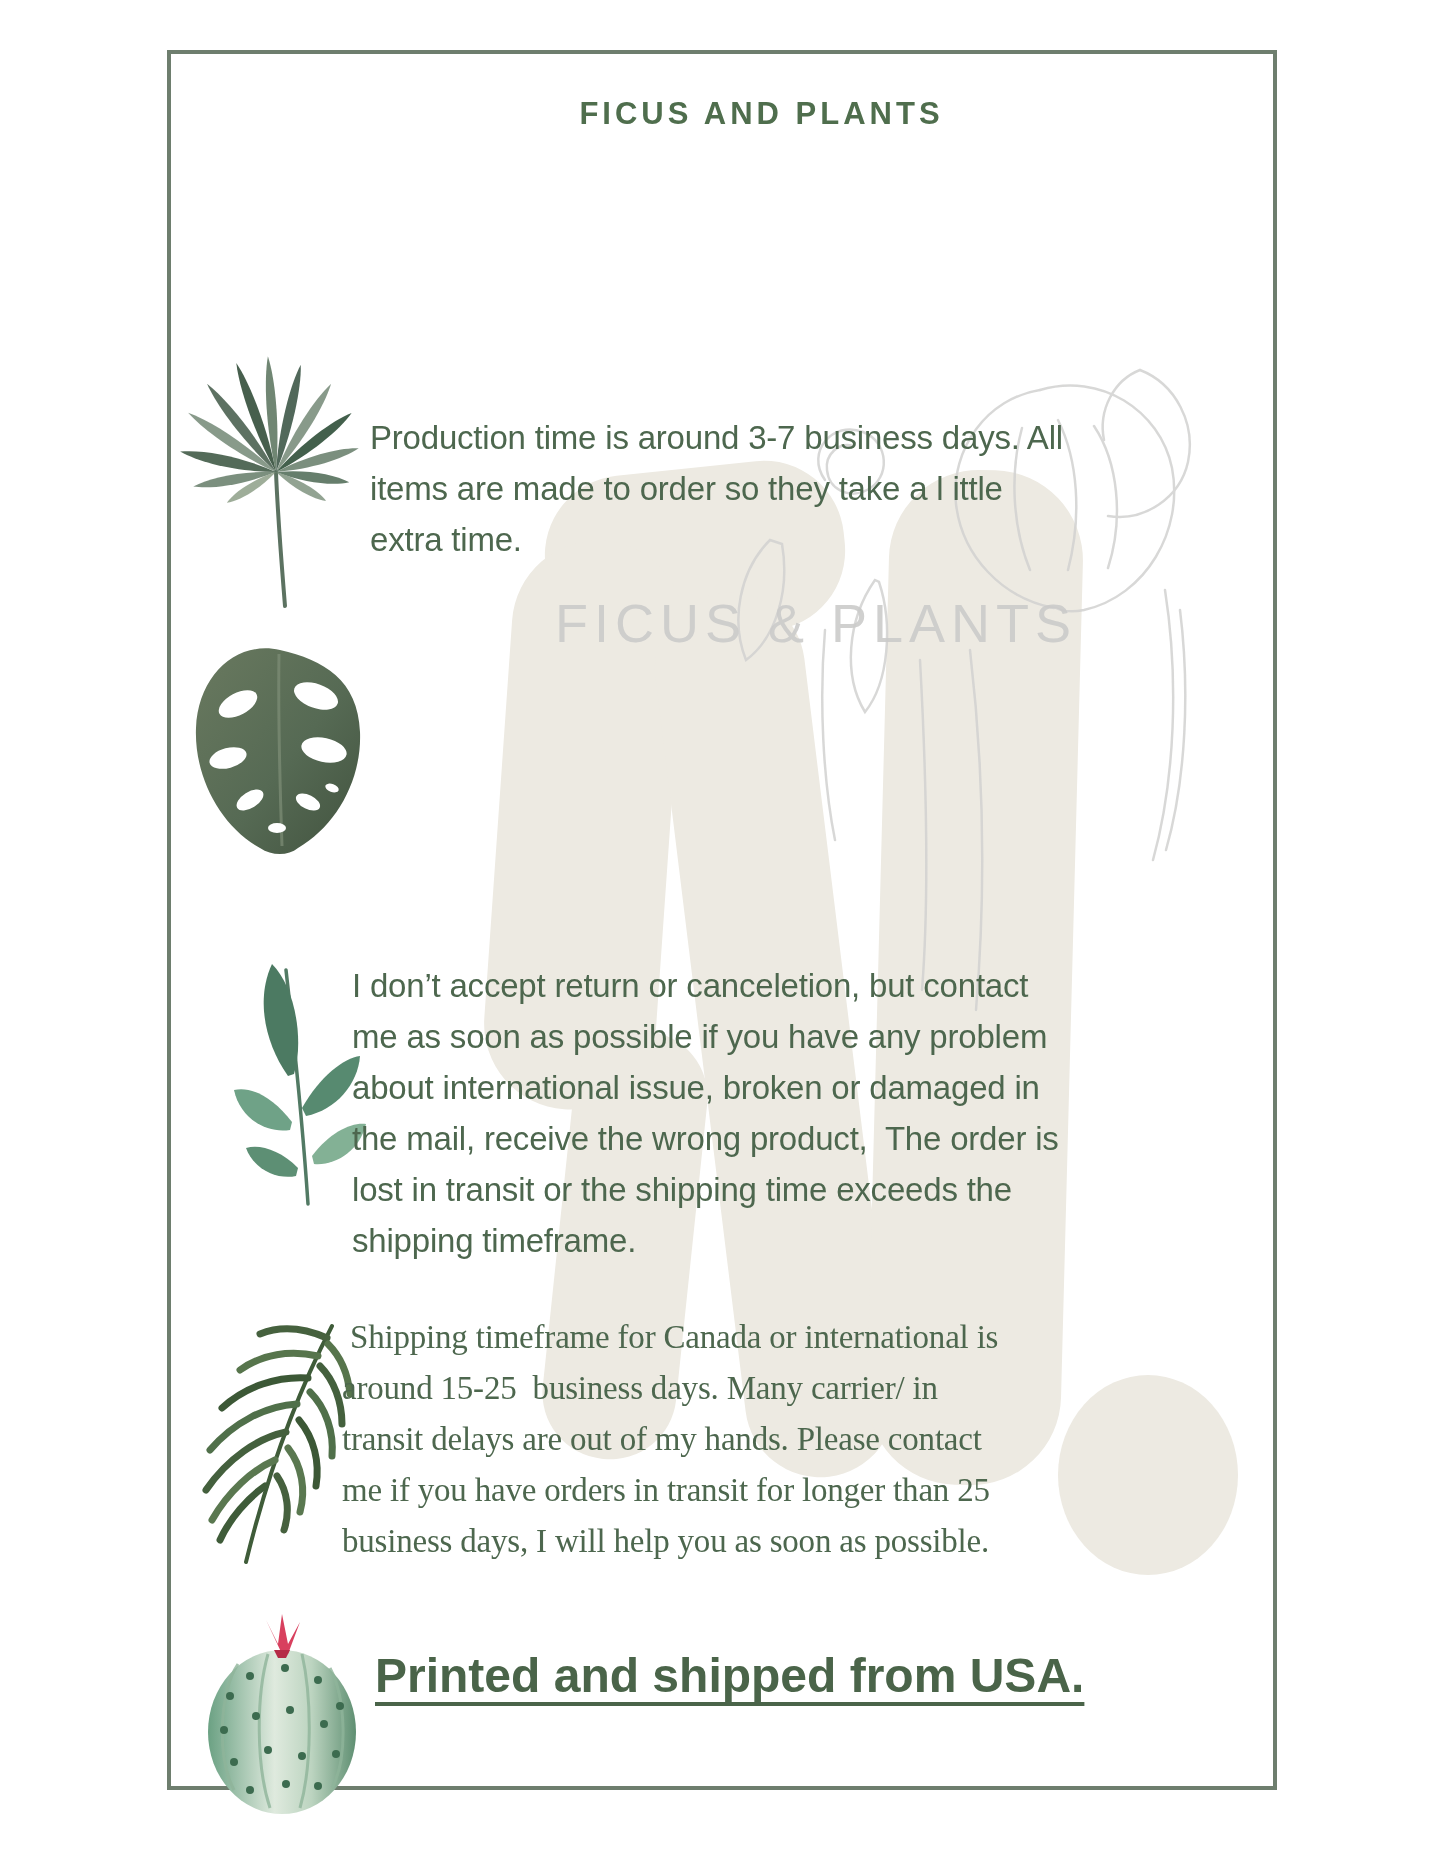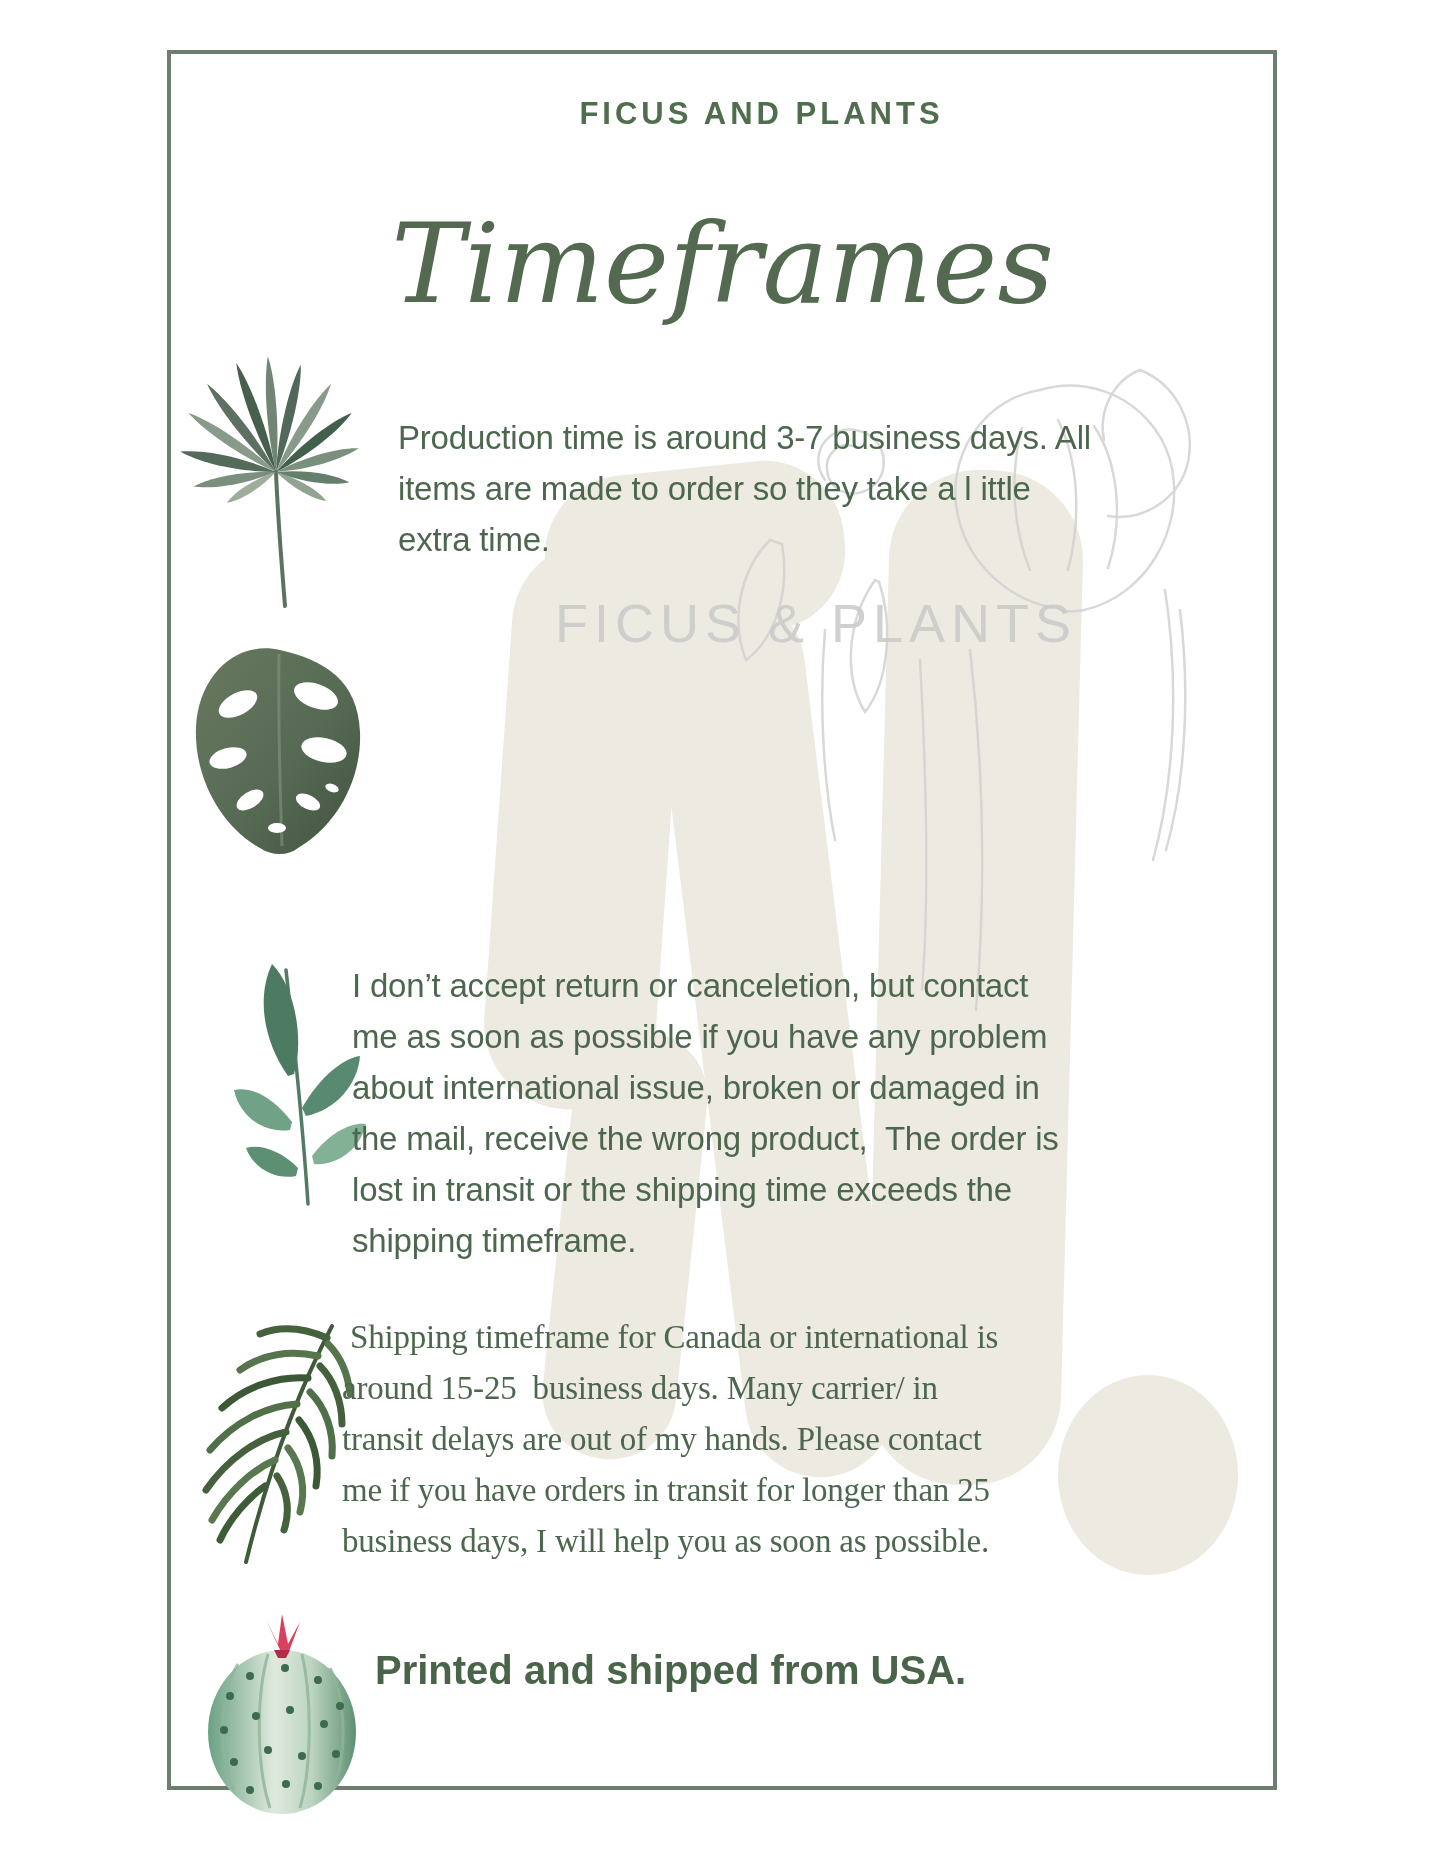--- a/index.html
+++ b/index.html
@@ -27,26 +27,26 @@
 
   .brand { left:0; top:96px; width:100%; text-align:center;
            font-size:31px; font-weight:700; letter-spacing:4px; color:#4f6e4d; }
   .title { left:0; top:146px; width:100%; text-align:center;
            font-size:52px; font-weight:300; letter-spacing:8px; color:#5e7a5e; }
   .script { left:0; top:200px; width:100%; text-align:center;
             font-family:"DejaVu Serif", cursive; font-style:italic; font-weight:400;
             font-size:110px; color:#536950; }
 
   .p { font-size:33px; line-height:51px; color:#4d674e; white-space:pre-wrap; letter-spacing:-0.2px; }
-  .t1 { left:398px; top:412px; width:830px; }
+  .t1 { left:370px; top:412px; width:830px; }
   .t2 { left:368px; top:622px; width:850px; }
   .t3 { left:352px; top:960px; width:860px; }
   .t4 { left:342px; top:1312px; width:895px;font-family:Liberation Serif, serif; }
-  .footer-text { left:375px; top:1648px; font-size:40px; font-weight:700; color:#4a6449;
-                 text-decoration-thickness:4px; text-underline-offset:10px; }
+  .footer-text { left:375px; top:1648px; font-size:48px; font-weight:700; color:#4a6449;
+                 text-decoration:underline; text-decoration-thickness:4px; text-underline-offset:10px; }
 
   .icon { position:absolute; z-index:1; }
   .i1 { left:170px; top:352px; width:222px; height:262px; }
   .i2 { left:180px; top:638px; width:202px; height:230px; }
   .i3 { left:228px; top:956px; width:142px; height:250px; }
   .i4 { left:180px; top:1312px; width:190px; height:260px; }
   .i5 { left:190px; top:1606px; width:186px; height:214px; }
 </style>
 </head>
 <body>
@@ -78,21 +78,20 @@
       <path d="M545,260 c14,90 10,190 -12,270"></path>
       <path d="M560,280 c10,80 6,170 -14,240"></path>
     </svg>
 
     <div class="wm-text">FICUS &amp; PLANTS</div>
   </div>
 
   <div class="frame"></div>
 
   <div class="fg brand" style="position:absolute;margin-left:39px;">FICUS AND PLANTS</div>
-  <div class="fg script" style="position:absolute;">Timeframes</div>
 
   <svg class="icon i1" viewBox="0 0 222 262">
     <g>
       <path d="M106,120 C108,170 112,216 115,254" stroke="#5c7261" stroke-width="4" fill="none" stroke-linecap="round"></path>
       <g>
         <path transform="translate(106,120) rotate(-100)" d="M0,0 C-7,-34 -6,-66 0,-84 C6,-66 7,-34 0,0 Z" fill="#6d8370" opacity=".9"></path>
         <path transform="translate(106,120) rotate(-78)" d="M0,0 C-8,-38 -7,-76 0,-98 C7,-76 8,-38 0,0 Z" fill="#4b6350" opacity=".95"></path>
         <path transform="translate(106,120) rotate(-56)" d="M0,0 C-7,-40 -6,-82 0,-106 C6,-82 7,-40 0,0 Z" fill="#7b8f7d" opacity=".9"></path>
         <path transform="translate(106,120) rotate(-38)" d="M0,0 C-7,-42 -6,-88 0,-112 C6,-88 7,-42 0,0 Z" fill="#54695a" opacity=".95"></path>
         <path transform="translate(106,120) rotate(-20)" d="M0,0 C-7,-44 -6,-92 0,-116 C6,-92 7,-44 0,0 Z" fill="#475f4d"></path>

